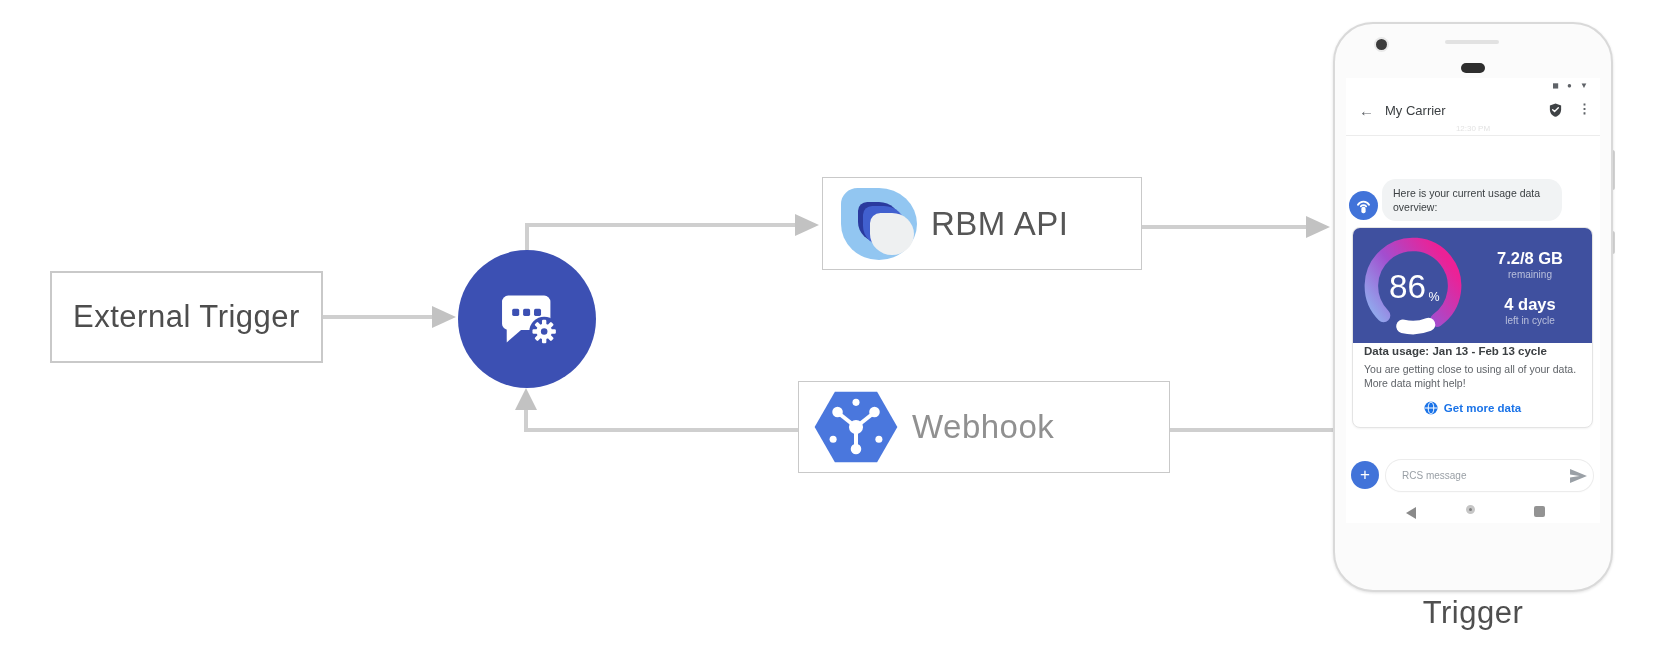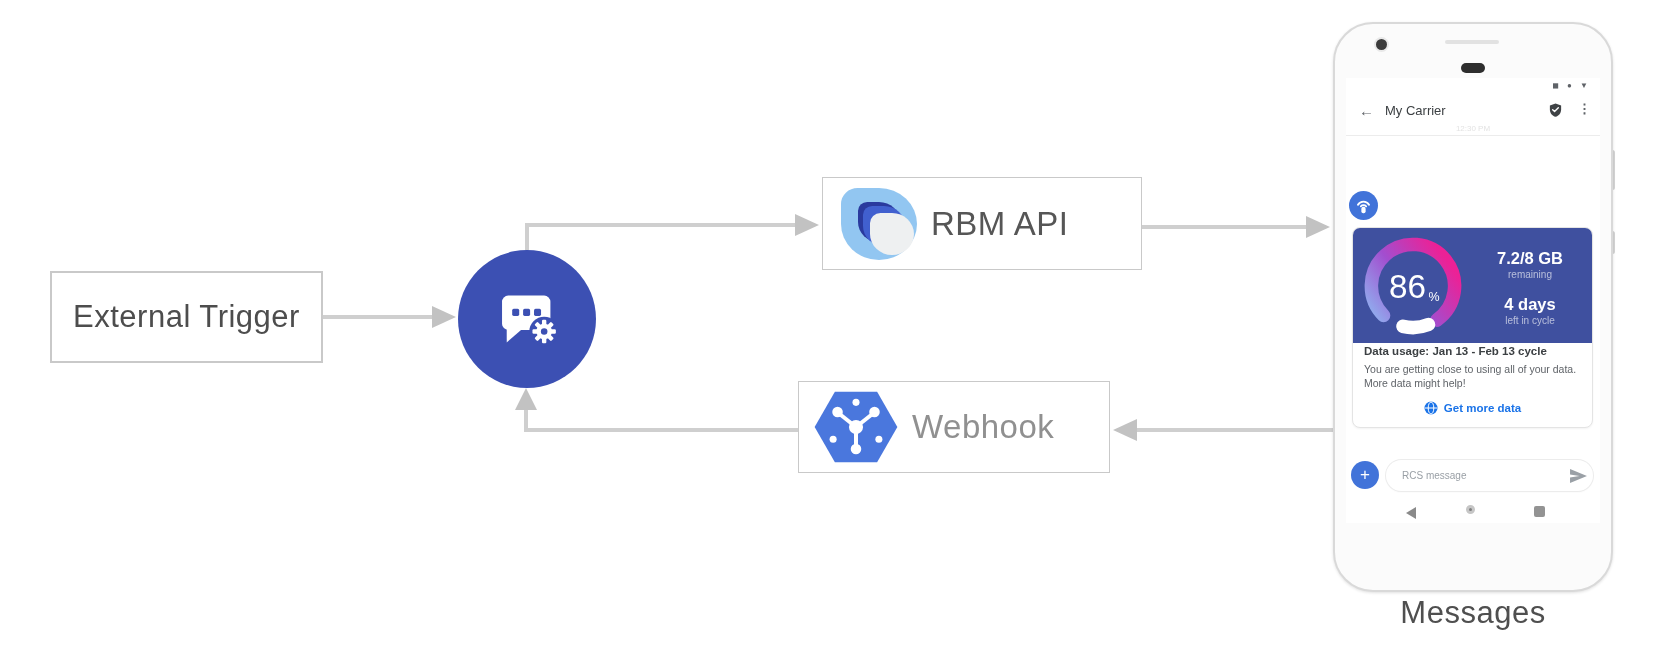--- a/index.html
+++ b/index.html
@@ -14,21 +14,21 @@
 
   .api-box { left:822px; top:177px; width:320px; height:93px; border-width:1.5px; justify-content:flex-start; }
   .api-box .lbl { font-size:33px; color:#565656; margin-left:14px; letter-spacing:.5px; }
   .api-logo { position:relative; width:76px; height:72px; margin-left:18px; flex:0 0 auto; }
   .drop { position:absolute; }
   .drop-big { left:0; top:0; width:76px; height:72px; background:#92c6f1; border-radius:22% 50% 50% 50%; }
   .drop-navy { left:17px; top:14px; width:42px; height:40px; background:#2a3a9e; border-radius:22% 50% 50% 50%; }
   .drop-mid { left:22px; top:18px; width:42px; height:40px; background:#4160cf; border-radius:22% 50% 50% 50%; }
   .drop-white { left:29px; top:25px; width:44px; height:42px; background:#eef0f1; border-radius:24% 50% 50% 50%; }
 
-  .webhook-box { left:798px; top:381px; width:312px; height:92px; border-width:1.5px; justify-content:flex-start; }
+  .webhook-box { left:798px; top:381px; width:372px; height:92px; border-width:1.5px; justify-content:flex-start; }
   .webhook-box .lbl { font-size:33px; color:#909090; margin-left:12px; letter-spacing:.5px; }
   .hex-logo { width:88px; height:78px; margin-left:13px; flex:0 0 auto; }
 
   
   .agent-circle { position:absolute; left:458px; top:250px; width:138px; height:138px; border-radius:50%; background:#3c50b3; display:flex; align-items:center; justify-content:center; }
   .agent-label { position:absolute; left:420px; top:442px; width:250px; text-align:center; font-size:31px; color:#4d4d4d; letter-spacing:.5px; }
 
   
   .aline { position:absolute; background:#cfcfcf; }
   .ahead-right { position:absolute; width:0; height:0; border-top:11px solid transparent; border-bottom:11px solid transparent; border-left:24px solid #c2c2c2; }
@@ -180,20 +180,21 @@
       <div class="timestamp">12:30 PM</div>
       <div class="hdr-divider"></div>
 
       <div class="avatar">
         <svg width="19" height="19" viewBox="0 0 24 24">
           <path d="M5 11 A 8.2 8.2 0 0 1 19 11" fill="none" stroke="#ffffff" stroke-width="2.4" stroke-linecap="round"></path>
           <path d="M8.6 13 A 4.6 4.6 0 0 1 15.4 13" fill="none" stroke="#ffffff" stroke-width="2.2" stroke-linecap="round"></path>
           <rect x="9.3" y="13.6" width="5.4" height="8.2" rx="2.4" fill="#ffffff"></rect>
         </svg>
       </div>
+      <div class="bubble">Here is your current usage data overview:</div>
 
       <div class="rich-card">
         <div class="card-blue">
           <svg class="gauge-wrap" viewBox="0 0 100 100">
             <defs>
               <linearGradient id="gaugeGrad" x1="0" y1="1" x2="1" y2="0.35">
                 <stop offset="0" stop-color="#8fb3f0"></stop>
                 <stop offset="0.5" stop-color="#a24ecf"></stop>
                 <stop offset="1" stop-color="#ec2196"></stop>
               </linearGradient>
@@ -234,15 +235,15 @@
         </div>
       </div>
 
       <div class="nav-back"></div>
       <div class="nav-home"></div>
       <div class="nav-recents"></div>
 
     </div>
   </div>
 
-  <div class="messages-caption">Messages</div>
+  <div class="messages-caption">Trigger</div>
 
 </div>
 
 </body></html>

